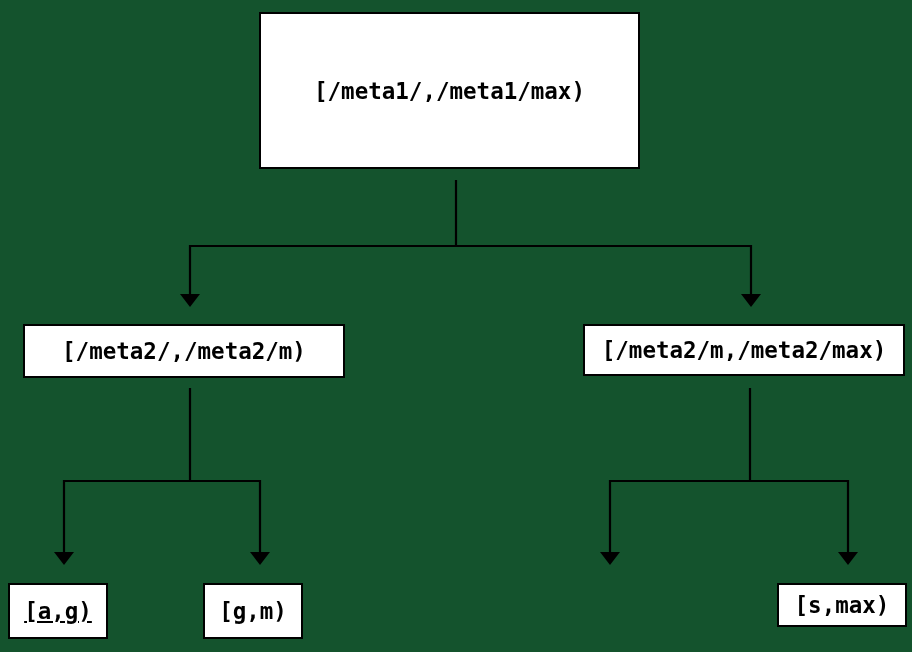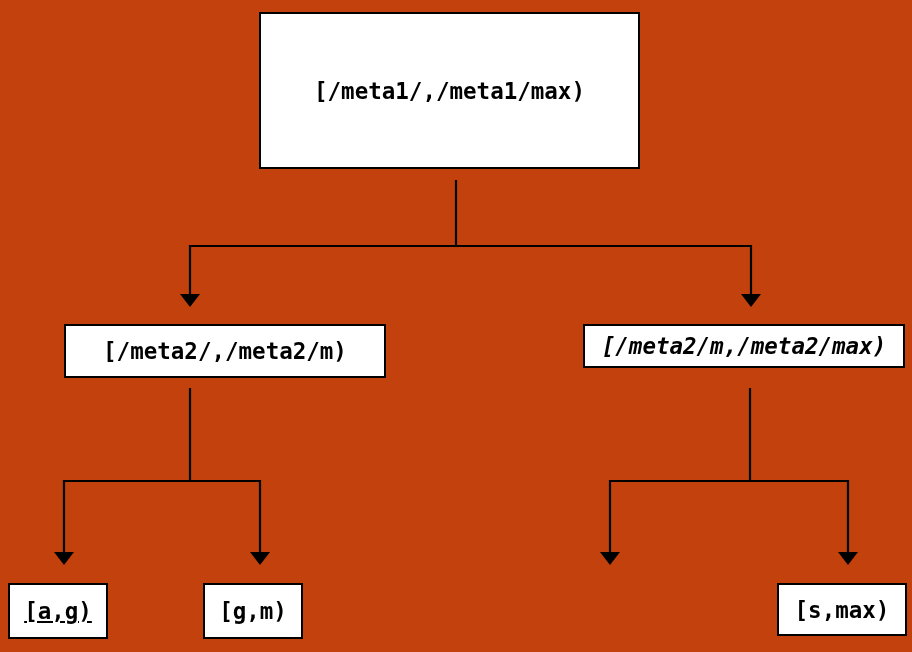--- a/index.html
+++ b/index.html
@@ -4,21 +4,21 @@
 <style>
   html, body {
     margin: 0;
     padding: 0;
     background: #ffffff;
   }
   .canvas {
     position: relative;
     width: 912px;
     height: 652px;
-    background: #c2410c;
+    background: #14532d;
     font-family: "DejaVu Sans Mono", "Liberation Mono", monospace;
     font-weight: bold;
     font-size: 22.5px;
     color: #000000;
     overflow: hidden;
   }
   .edges-layer {
     position: absolute;
     left: 0;
     top: 0;
@@ -62,24 +62,24 @@
     <path class="arrow" d="M250 552 H270 L260 565 Z" fill="#000000"></path>
 
     <path class="edge" d="M750 388 V481" stroke="#000000"></path>
     <path class="edge" d="M610 552 V481 H848 V552" stroke="#000000"></path>
     <path class="arrow" d="M600 552 H620 L610 565 Z" fill="#000000"></path>
     <path class="arrow" d="M838 552 H858 L848 565 Z" fill="#000000"></path>
   </svg>
 
   <div class="node" style="left:259px; top:12px; width:381px; height:157px;">[/meta1/,/meta1/max)</div>
 
-  <div class="node" style="left:23px; top:324px; width:322px; height:54px;margin-left:41px;">[/meta2/,/meta2/m)</div>
+  <div class="node" style="left:23px; top:324px; width:322px; height:54px;">[/meta2/,/meta2/m)</div>
 
-  <div class="node" style="left:583px; top:324px; width:322px; height:44px;font-style:italic;">[/meta2/m,/meta2/max)</div>
+  <div class="node" style="left:583px; top:324px; width:322px; height:52px;">[/meta2/m,/meta2/max)</div>
 
   <div class="node" style="left:8px; top:583px; width:100px; height:56px;text-decoration:underline;">[a,g)</div>
 
   <div class="node" style="left:203px; top:583px; width:100px; height:56px;">[g,m)</div>
 
 
-  <div class="node" style="left:777px; top:583px; width:130px; height:53px;">[s,max)</div>
+  <div class="node" style="left:777px; top:583px; width:130px; height:44px;">[s,max)</div>
 
 </div>
 
 </body></html>

